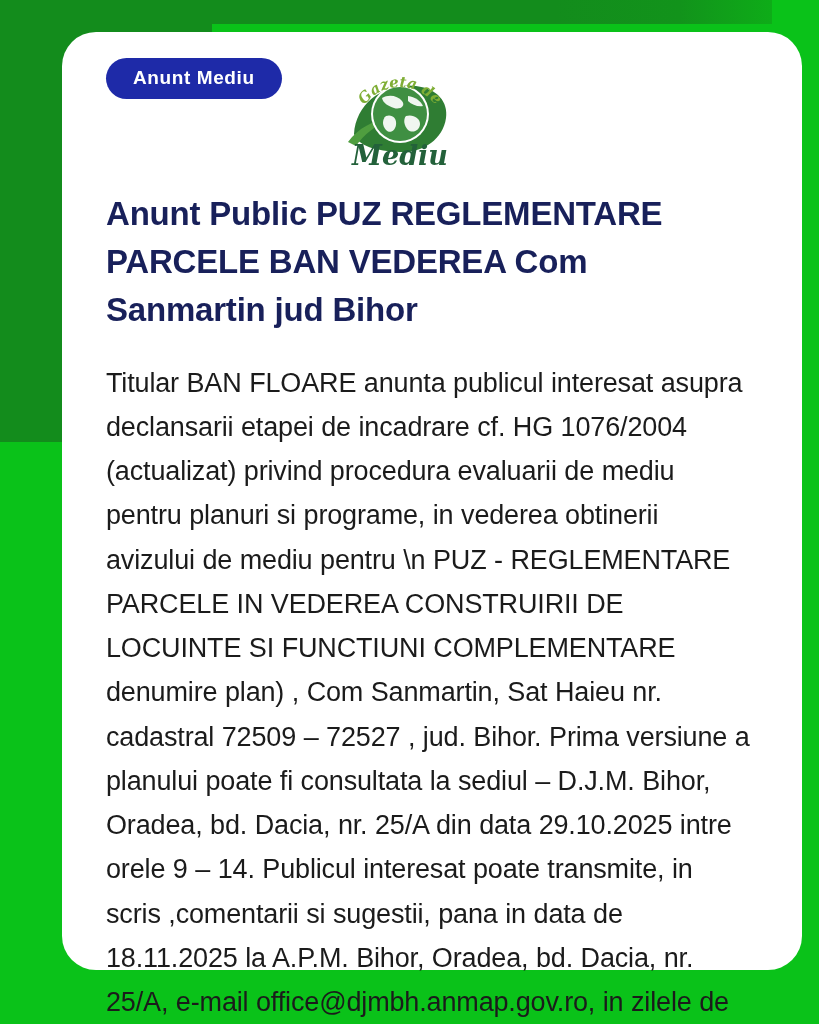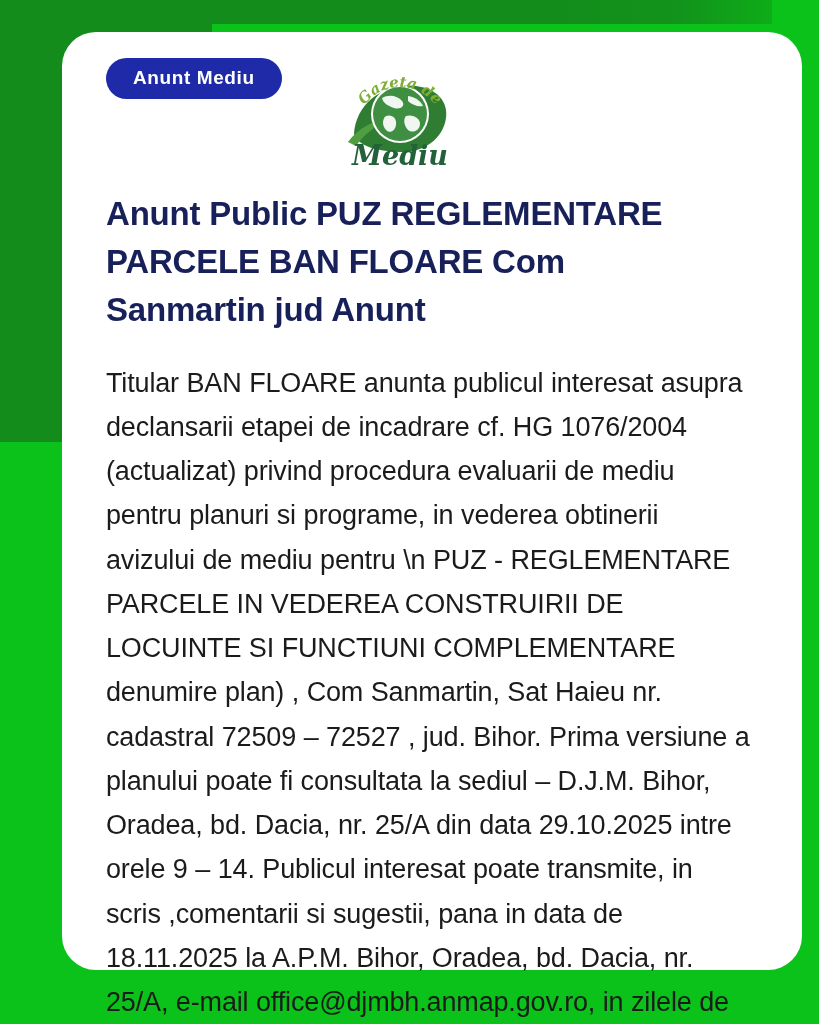--- a/index.html
+++ b/index.html
@@ -125,17 +125,17 @@
 
         <text font-family="DejaVu Serif, serif" font-size="15" font-style="italic" font-weight="700" fill="#7fae35">
           <textPath href="#arcTop" startOffset="50%" text-anchor="middle">Gazeta de</textPath>
         </text>
 
         <text x="58" y="109" text-anchor="middle" font-family="DejaVu Serif, serif" font-size="27" font-style="italic" font-weight="700" fill="#23613a">Mediu</text>
       </svg>
     </div>
   </div>
 
-  <h1 class="title">Anunt Public PUZ REGLEMENTARE PARCELE BAN FLOARE Com Sanmartin jud Anunt</h1>
+  <h1 class="title">Anunt Public PUZ REGLEMENTARE PARCELE BAN VEDEREA Com Sanmartin jud Bihor</h1>
 
   <p class="body-text">Titular BAN FLOARE anunta publicul interesat asupra declansarii etapei de incadrare cf. HG 1076/2004 (actualizat) privind procedura evaluarii de mediu pentru planuri si programe, in vederea obtinerii avizului de mediu pentru \n PUZ - REGLEMENTARE PARCELE IN VEDEREA CONSTRUIRII DE LOCUINTE SI FUNCTIUNI COMPLEMENTARE denumire plan) , Com Sanmartin, Sat Haieu nr. cadastral 72509 – 72527 , jud. Bihor. Prima versiune a planului poate fi consultata la sediul – D.J.M. Bihor, Oradea, bd. Dacia, nr. 25/A din data 29.10.2025 intre orele 9 – 14. Publicul interesat poate transmite, in scris ,comentarii si sugestii, pana in data de 18.11.2025 la A.P.M. Bihor, Oradea, bd. Dacia, nr. 25/A, e-mail office@djmbh.anmap.gov.ro, in zilele de luni –vineri, intre orele 9-14.</p>
 
 </div>
 
 </body></html>

